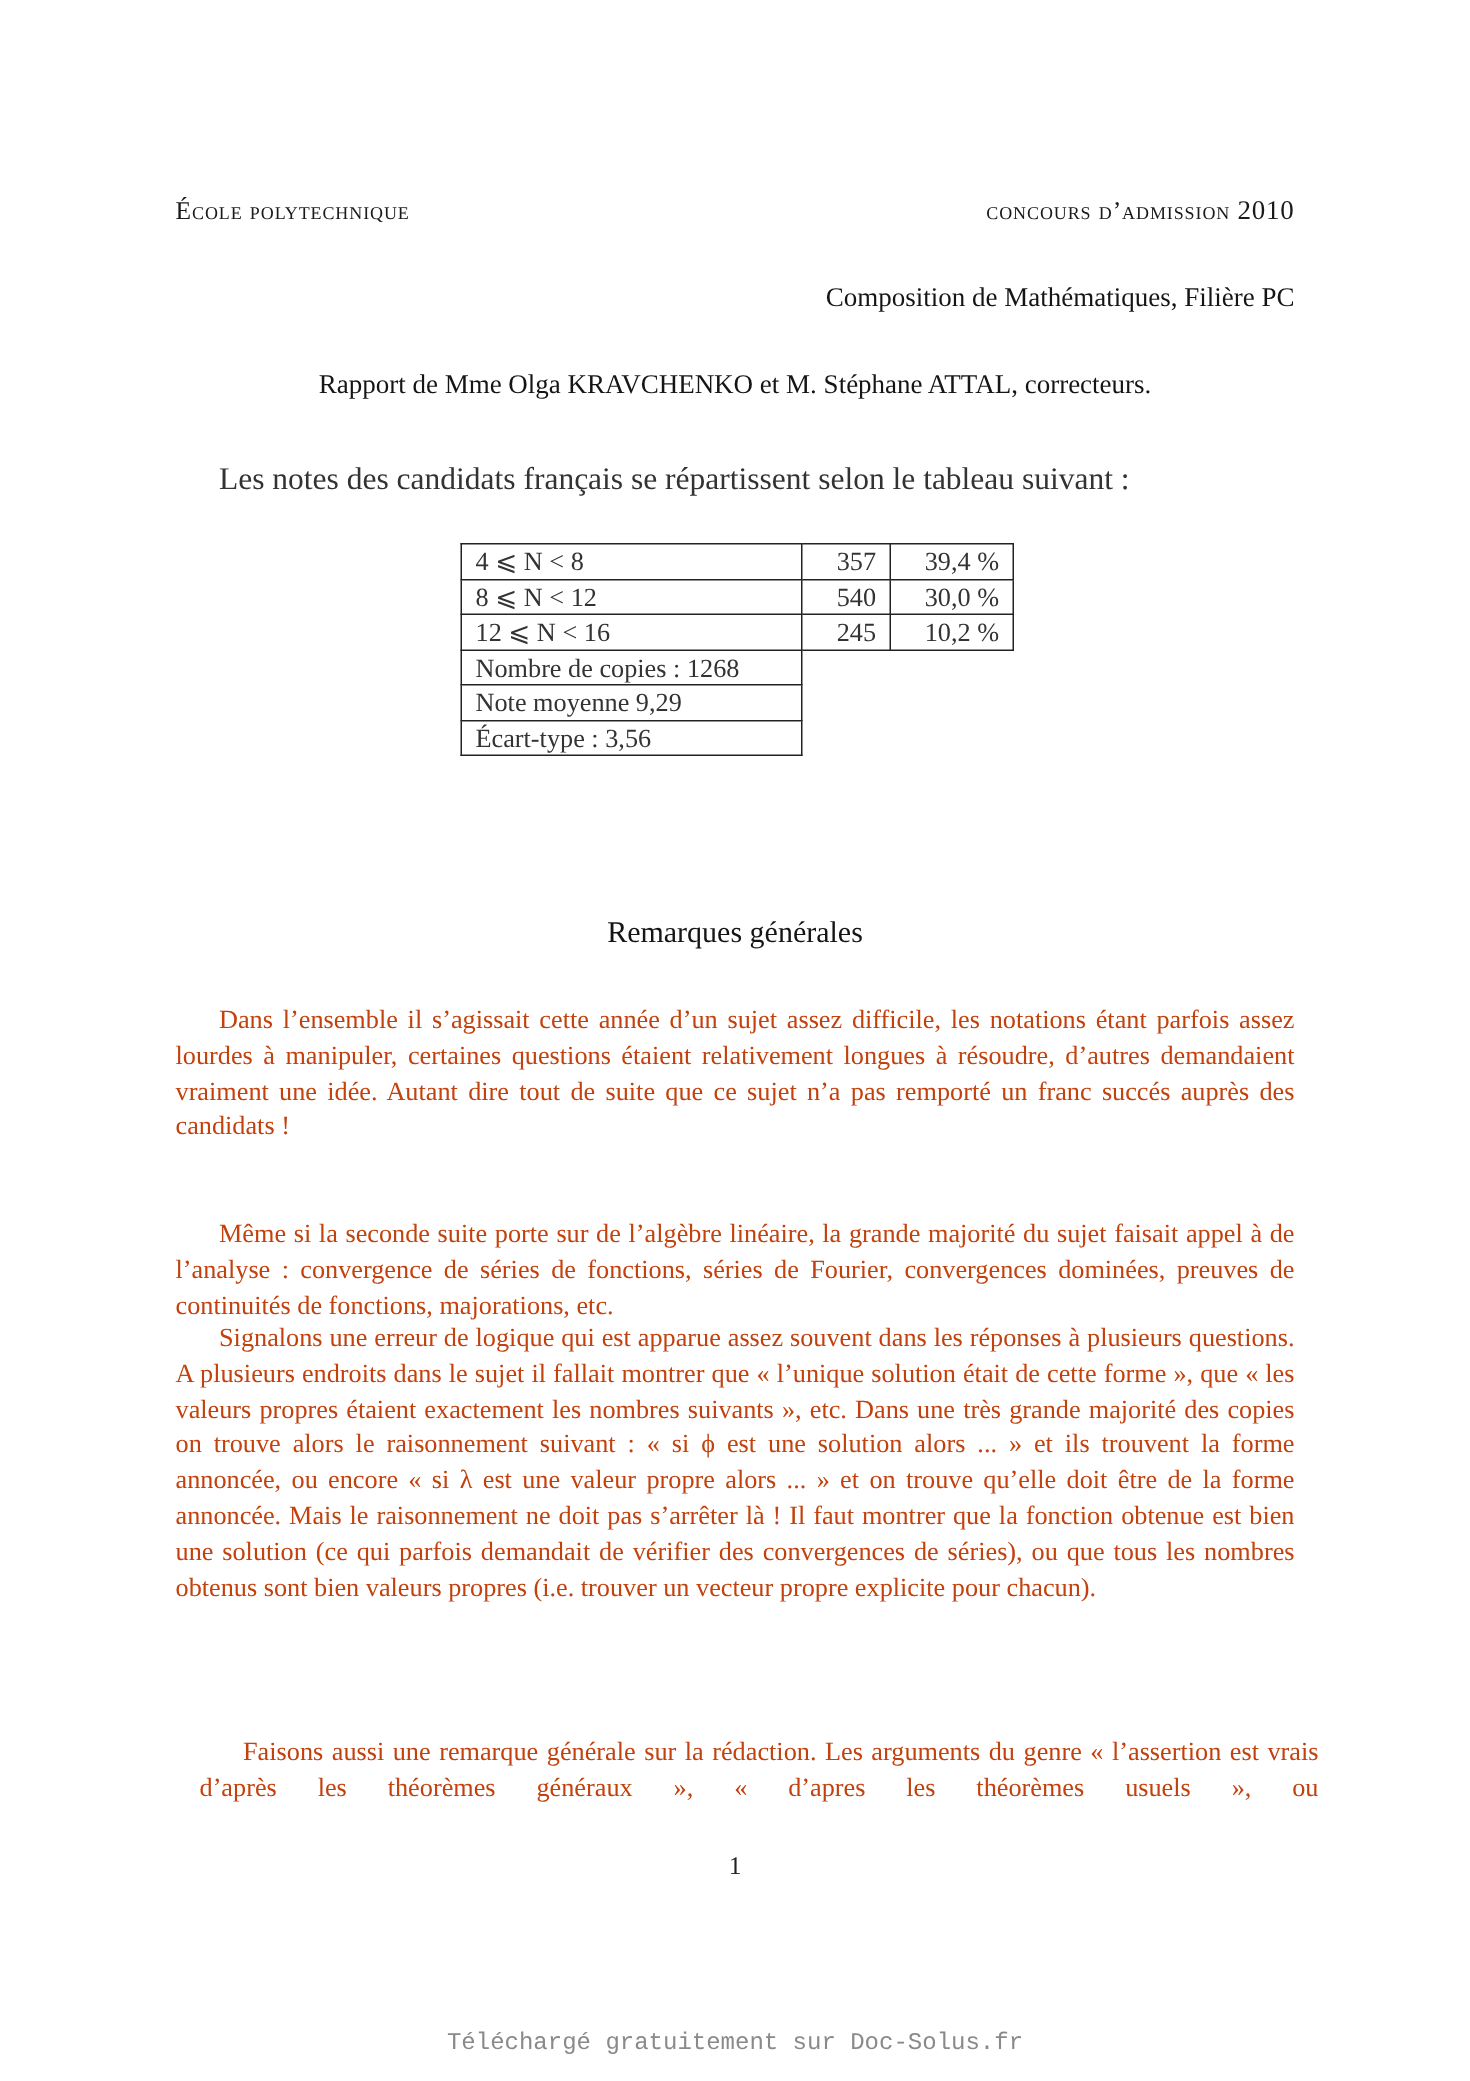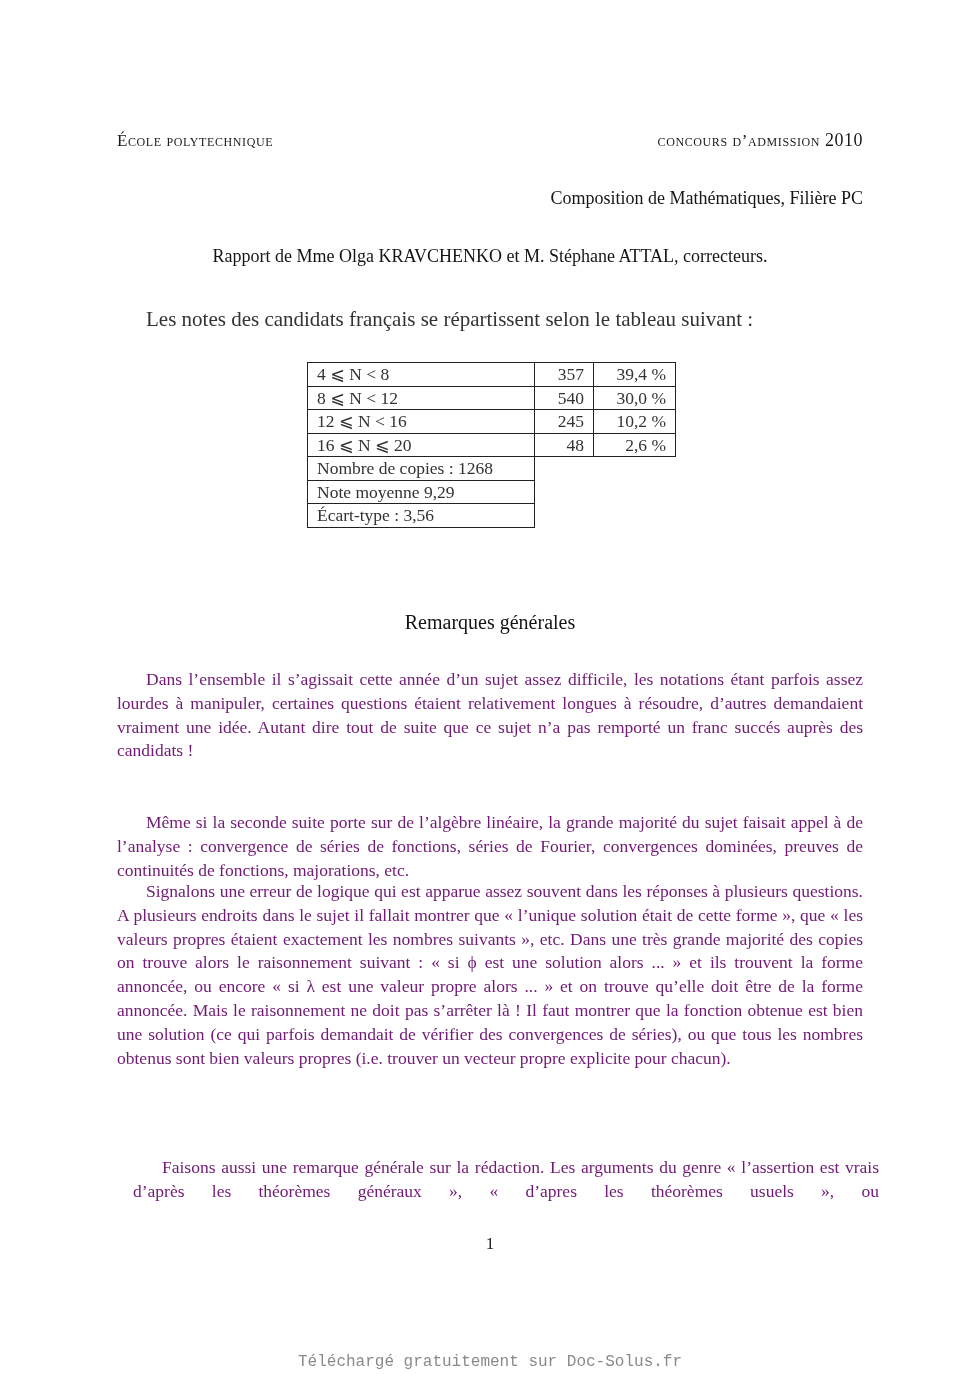--- a/index.html
+++ b/index.html
@@ -96,21 +96,21 @@
       color: #151515;
     }
     .para {
       position: absolute;
       left: 0;
       width: 746px;
       font-size: 17.5px;
       line-height: 23.8px;
       text-align: justify;
       text-indent: 29px;
-      color: #701a75;
+      color: #c2410c;
       hyphens: manual;
     }
     .p1 { top: 668px; }
     .p2 { top: 811px; }
     .p3 { top: 880px; }
     .p4 { top: 1140px; }
     .page-number {
       position: absolute;
       top: 1234px;
       left: 0;
@@ -159,25 +159,20 @@
       <td class="range">8 ⩽ N &lt; 12</td>
       <td class="count">540</td>
       <td class="pct">30,0 %</td>
     </tr>
     <tr>
       <td class="range">12 ⩽ N &lt; 16</td>
       <td class="count">245</td>
       <td class="pct">10,2 %</td>
     </tr>
     <tr>
-      <td class="range">16 ⩽ N ⩽ 20</td>
-      <td class="count">48</td>
-      <td class="pct">2,6 %</td>
-    </tr>
-    <tr>
       <td class="range">Nombre de copies : 1268</td>
       <td class="empty"></td>
       <td class="empty"></td>
     </tr>
     <tr>
       <td class="range">Note moyenne 9,29</td>
       <td class="empty"></td>
       <td class="empty"></td>
     </tr>
     <tr>

